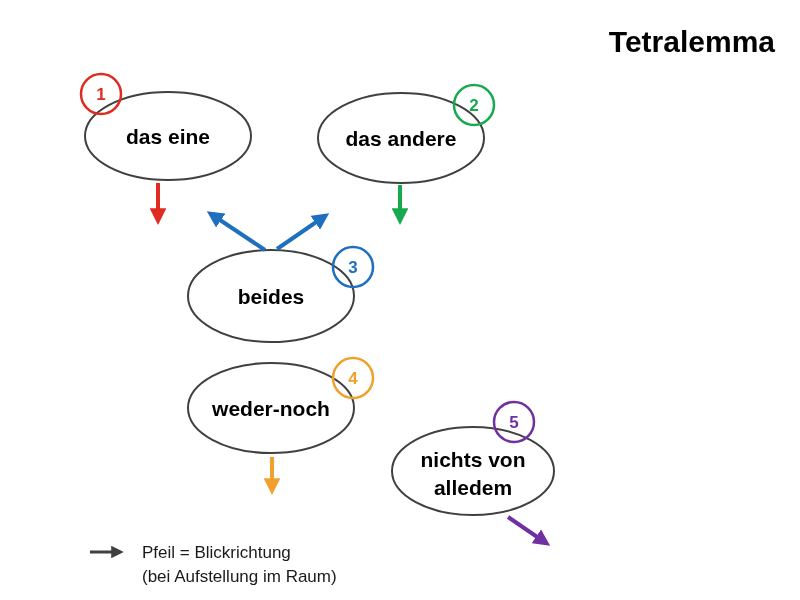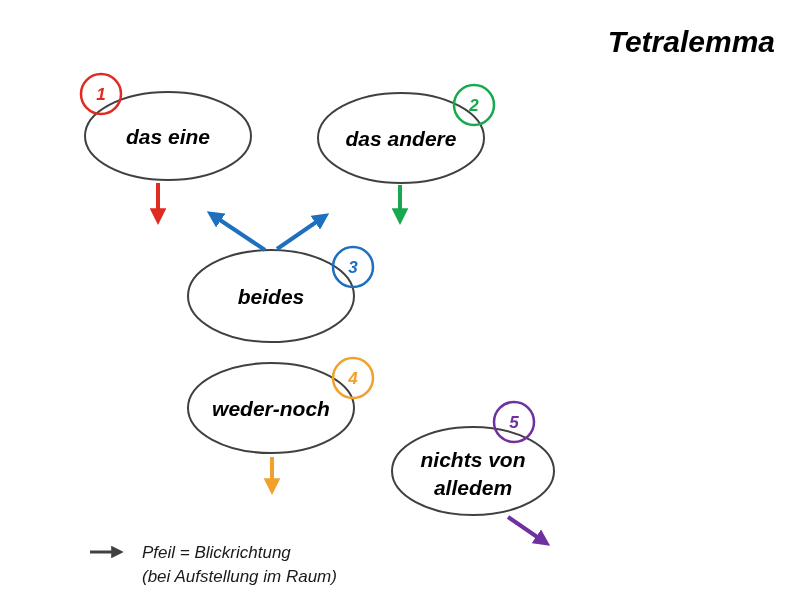--- a/index.html
+++ b/index.html
@@ -2,21 +2,20 @@
 <html><head>
 <meta charset="utf-8">
 <style>
   html, body { margin: 0; padding: 0; background: #ffffff; }
   .stage {
     position: relative;
     width: 800px;
     height: 600px;
     background: #ffffff;
     overflow: hidden;
-    font-style: italic;
   }
   svg text {
     font-family: "Liberation Sans", sans-serif;
   }
   .title-text {
     font-size: 30px;
     font-weight: bold;
     fill: #000000;
   }
   .node-label {

